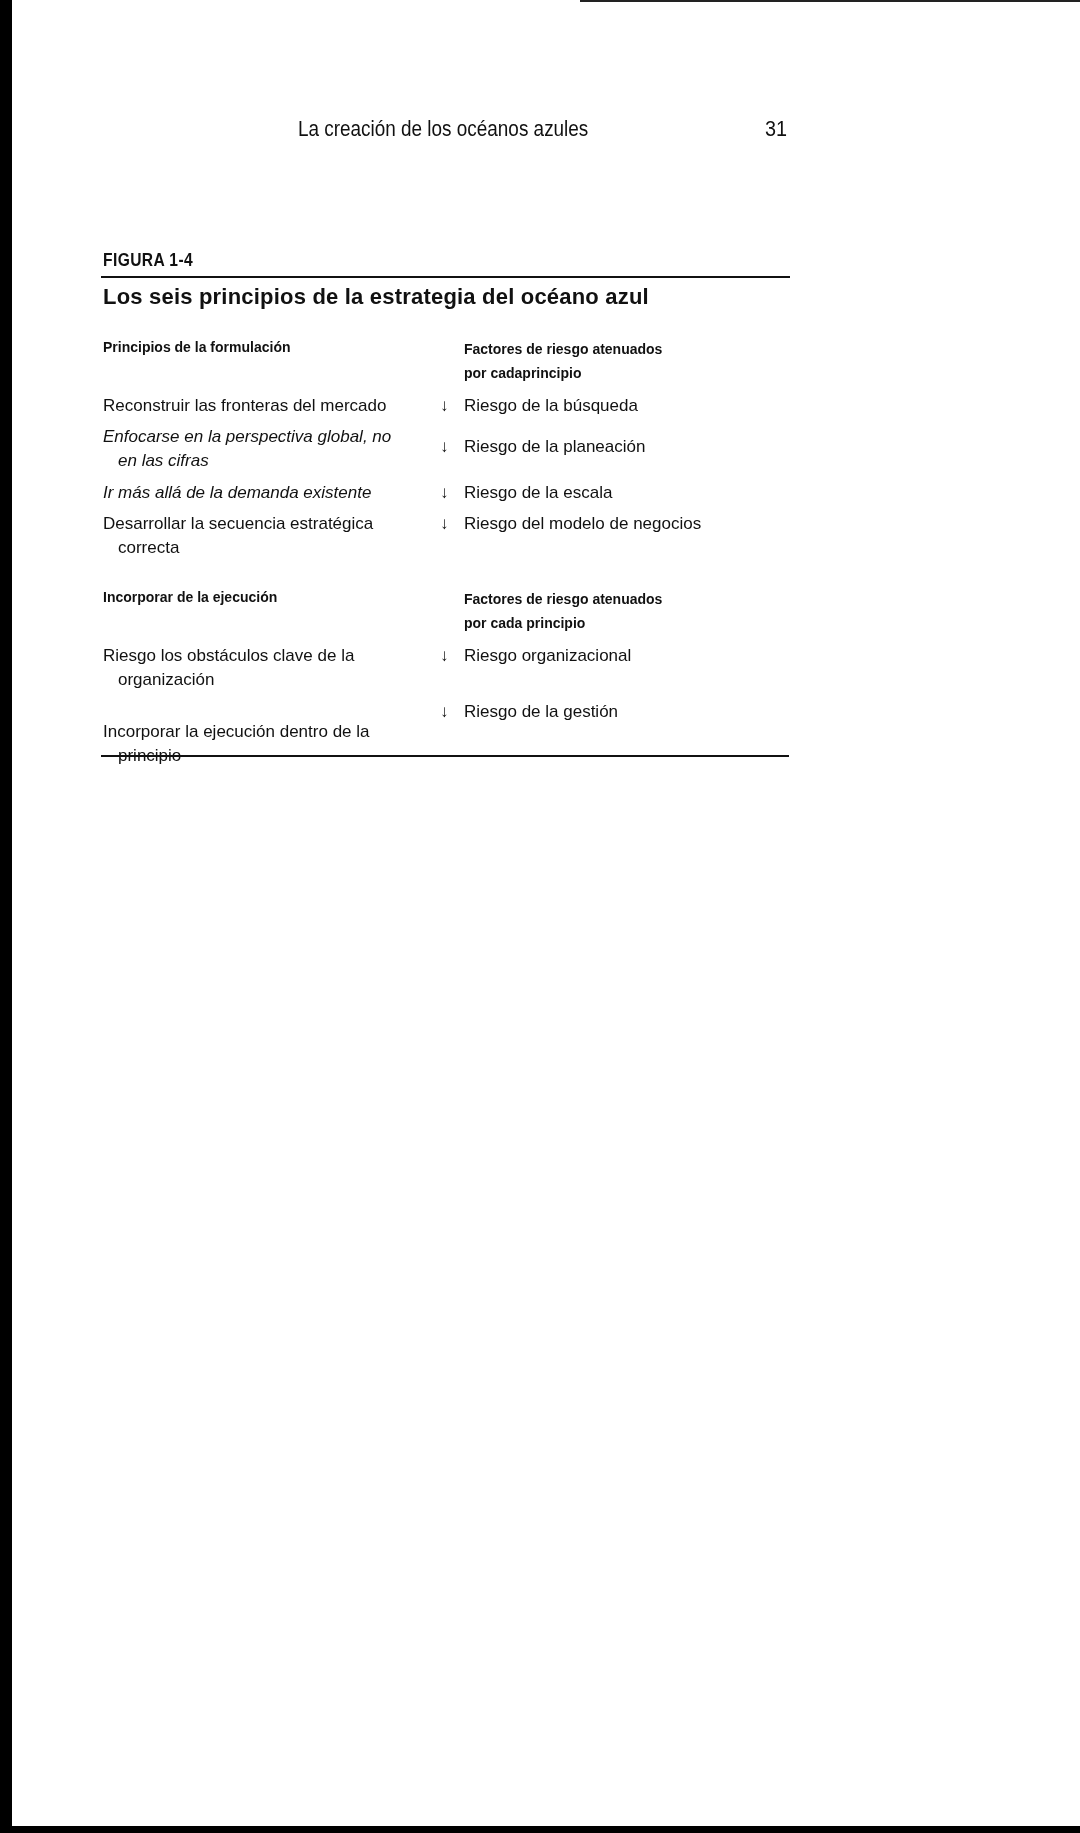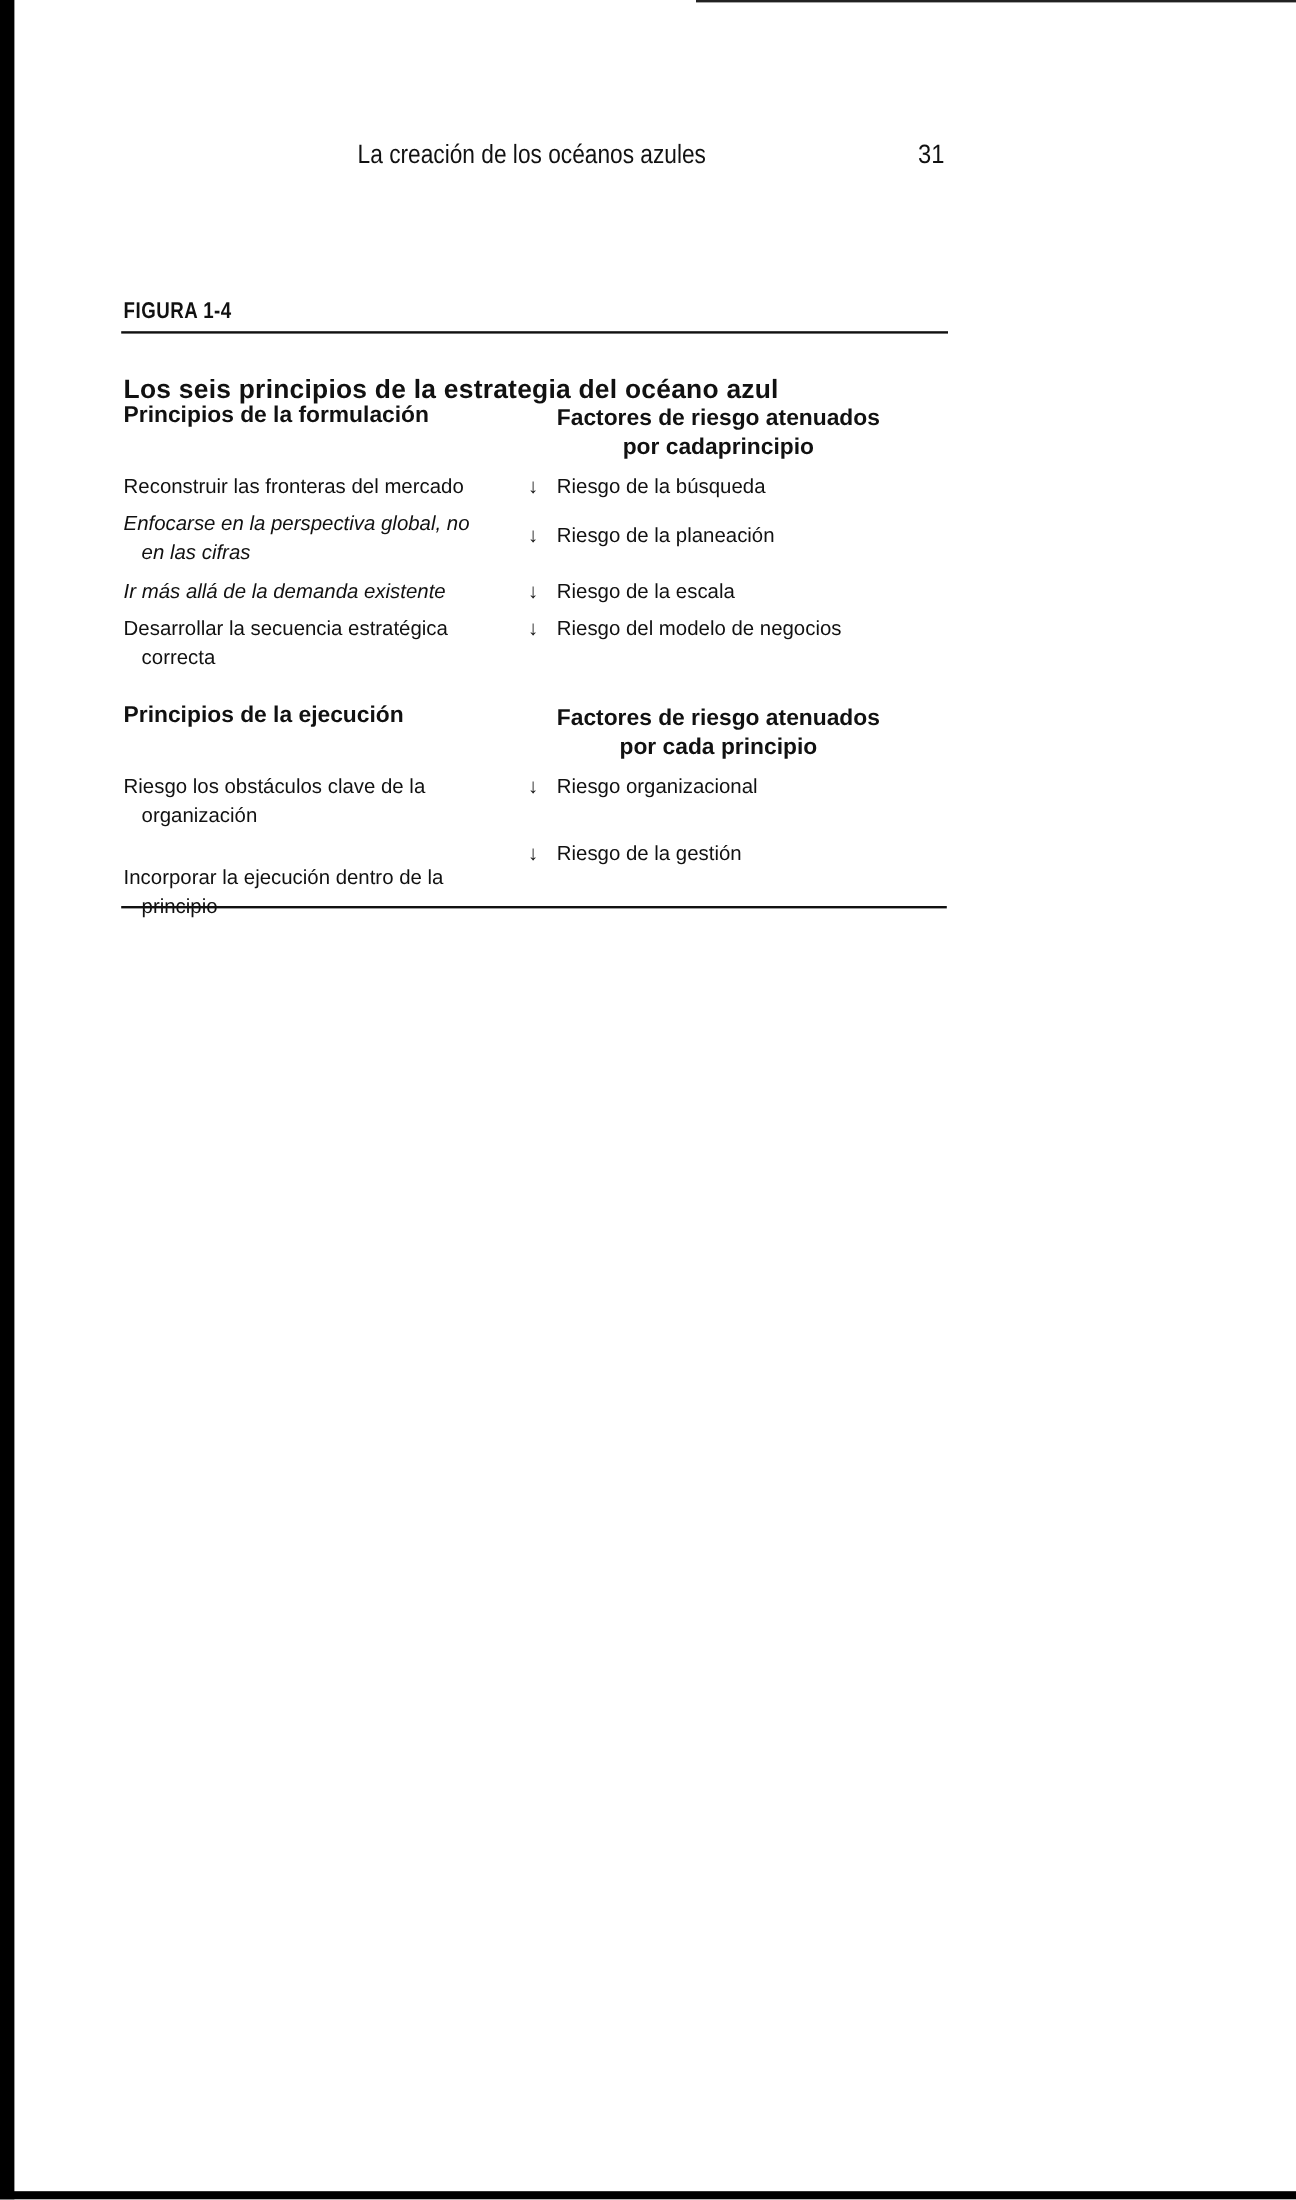--- a/index.html
+++ b/index.html
@@ -24,24 +24,23 @@
     }
 
     .figure-label {
       position: absolute; top: 249px; left: 103px; font-size: 19px; font-weight: bold;
       transform: scaleX(0.82); transform-origin: left top; letter-spacing: 0.5px;
     }
     .rule-top { position: absolute; left: 101px; top: 276px; width: 689px; height: 2px; background: #111; }
     .figure-title {
       position: absolute; top: 284px; left: 103px; font-size: 22px; font-weight: bold;
       letter-spacing: 0.2px;
-      margin-top: 28px;
     }
 
-    .section-head { position: absolute; font-size: 19px; font-weight: bold; line-height: 24px; text-align: center; }
+    .section-head { position: absolute; font-size: 14px; font-weight: bold; line-height: 24px; }
     .item-text { position: absolute; font-size: 17px; line-height: 24px; width: 320px; }
     .item-text .cont { display: block; padding-left: 15px; }
     .risk { position: absolute; font-size: 17px; line-height: 24px; white-space: nowrap; }
     .risk .arrow { display: inline-block; width: 24px; margin-left: -24px; font-size: 17px; }
 
     .rule-bottom { position: absolute; left: 101px; top: 755px; width: 688px; height: 2px; background: #111; }
   </style>
 </head>
 <body>
 
@@ -85,21 +84,21 @@
 </div>
 
 <div class="item-text" style="top:512px; left:103px;">
   <span>Desarrollar la secuencia estratégica</span>
   <span class="cont">correcta</span>
 </div>
 <div class="risk" style="top:512px; left:464px;">
   <span class="arrow">↓</span><span>Riesgo del modelo de negocios</span>
 </div>
 
-<div class="section-head" style="top:585px; left:103px;">Principios de la ejecución</div>
+<div class="section-head" style="top:585px; left:103px;">Incorporar de la ejecución</div>
 <div class="section-head" style="top:587px; left:464px;">
   <span>Factores de riesgo atenuados</span><br>
   <span>por cada principio</span>
 </div>
 
 <div class="item-text" style="top:644px; left:103px;">
   <span>Riesgo los obstáculos clave de la</span>
   <span class="cont">organización</span>
 </div>
 <div class="risk" style="top:644px; left:464px;">

